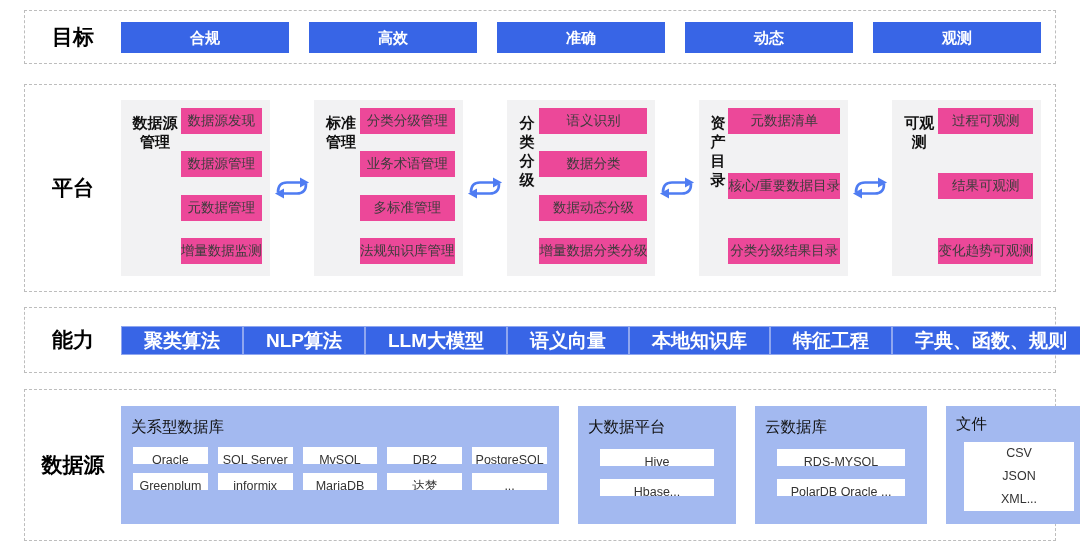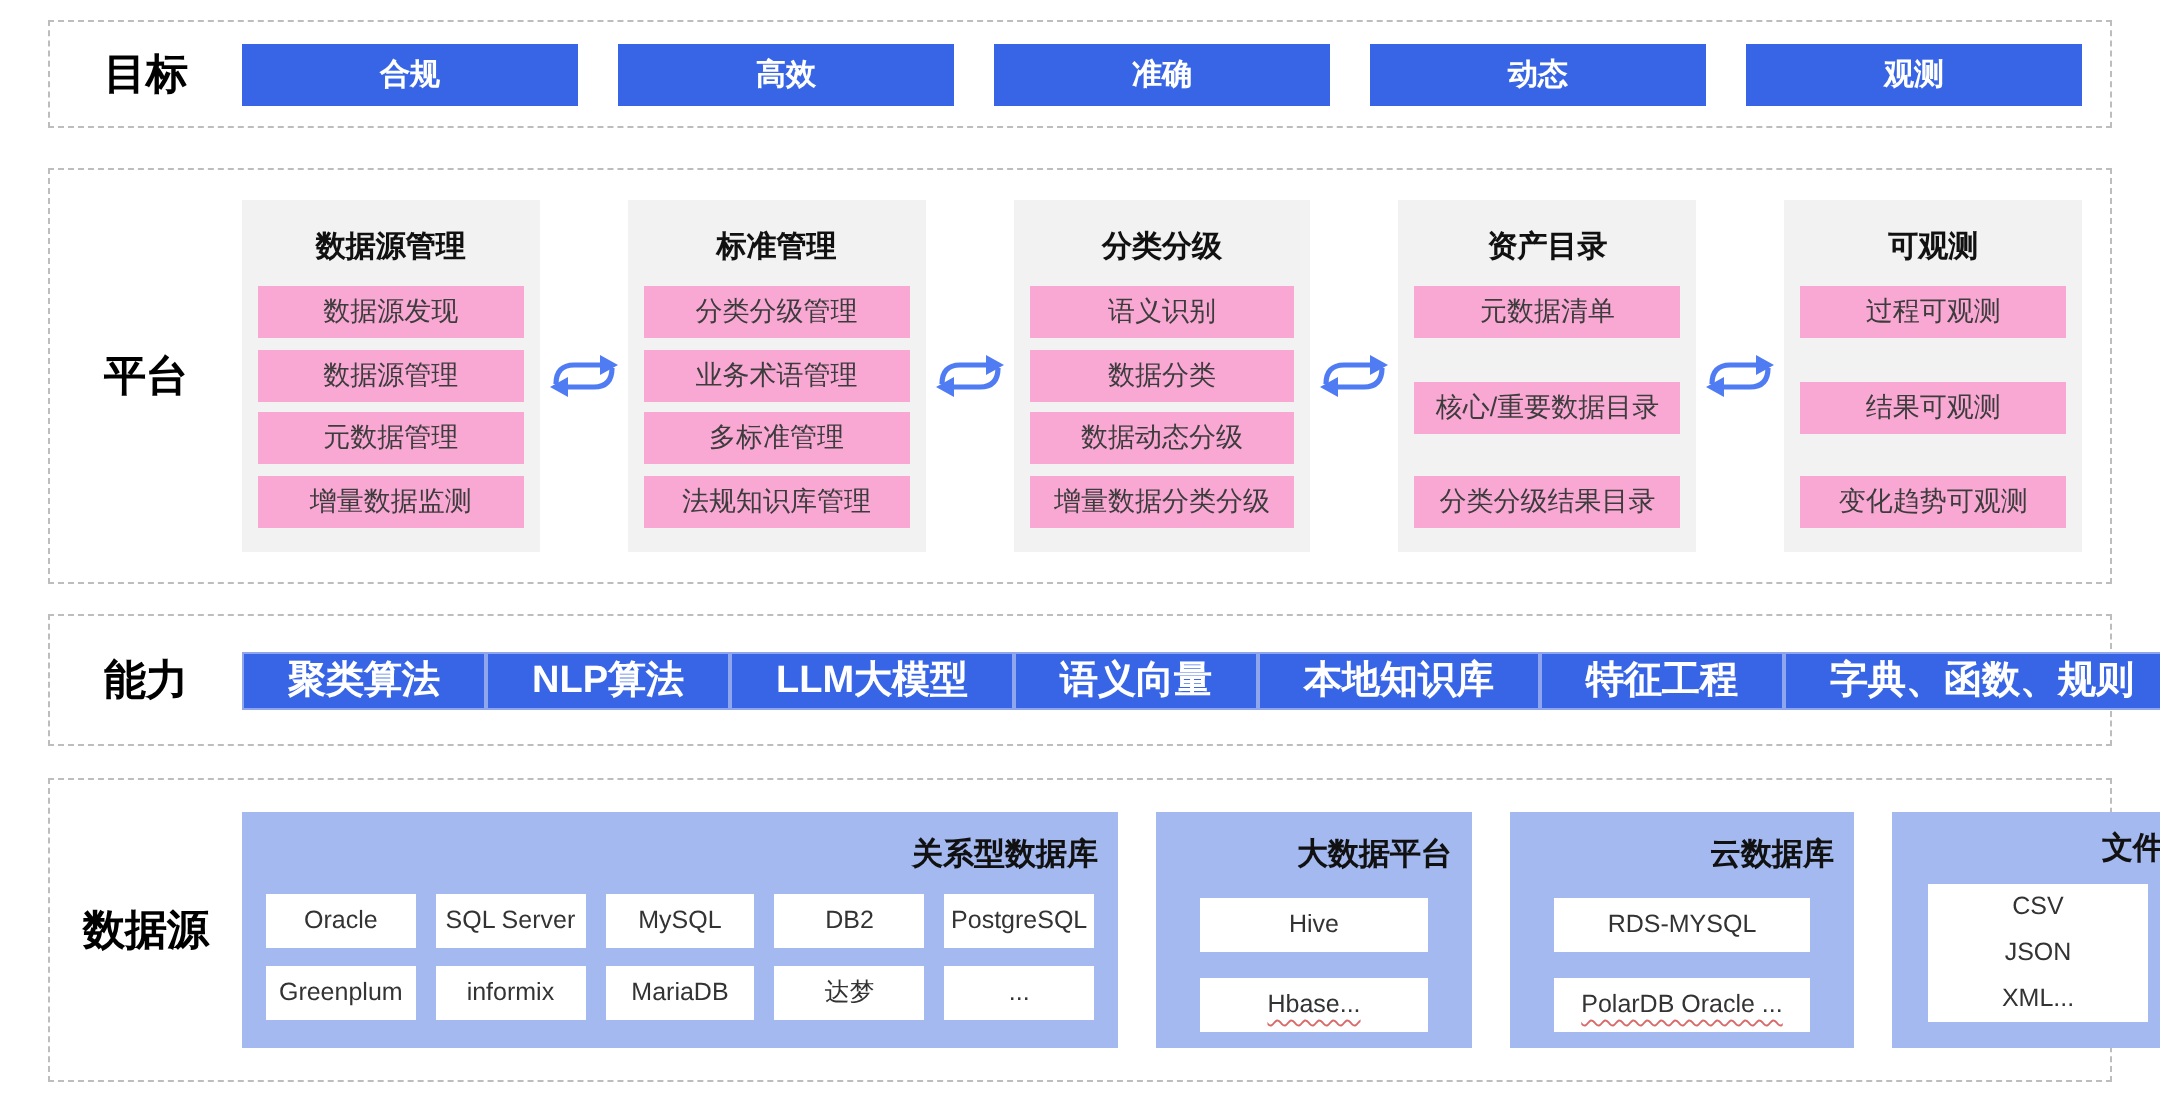--- a/index.html
+++ b/index.html
@@ -10,39 +10,39 @@
   #platform{height:208px;margin-bottom:15px;}
   #capabilities{height:66px;margin-bottom:16px;}
   #datasources{height:152px;}
   .band-label{width:96px;flex-shrink:0;text-align:center;font-weight:bold;font-size:21px;color:#000;}
   
   .goal-row{flex:1;display:flex;gap:20px;padding-right:14px;}
   .btn{background:#3865E6;color:#fff;font-weight:bold;text-align:center;font-size:15px;}
   .btn.goal{flex:1;height:31px;line-height:31px;}
   
   .platform-row{flex:1;display:flex;align-items:center;padding-right:14px;}
-  .pcol{flex:1;background:#F2F2F3;height:176px;box-sizing:border-box;padding:8px 8px 12px;display:flex;flex-direction:column;}
+  .pcol{flex:1;background:#F2F2F3;height:176px;box-sizing:border-box;padding:8px 8px 12px;display:flex;flex-direction:row;}
   .pcol-header{text-align:center;font-weight:bold;font-size:15px;color:#111;padding:6px 0 10px;}
   .pcol-items{flex:1;display:flex;flex-direction:column;justify-content:space-between;}
-  .pitem{height:26px;line-height:26px;background:#f9a8d4;text-align:center;font-size:13.5px;color:#3c3c3c;white-space:nowrap;overflow:hidden;}
+  .pitem{height:26px;line-height:26px;background:#ec4899;text-align:center;font-size:13.5px;color:#3c3c3c;white-space:nowrap;overflow:hidden;}
   .arrow{width:44px;flex-shrink:0;display:flex;justify-content:center;align-items:center;}
   
   .cap-row{flex:1;display:flex;justify-content:space-between;padding-right:14px;}
   .btn.cap{height:29px;line-height:27px;box-sizing:border-box;padding:0 22px;border:1px solid #8FA6EF;font-size:19px;white-space:nowrap;}
   
   .ds-row{flex:1;display:flex;gap:19px;padding-right:12px;height:118px;}
   .ds-group{background:#A3B9F0;box-sizing:border-box;padding:4px 10px 8px;display:flex;flex-direction:column;}
   .g-rel{width:438px;}
   .g-big{width:158px;}
   .g-cloud{width:172px;}
   .g-file{width:146px;}
-  .ds-header{text-align:right;font-weight:bold;font-size:15.5px;color:#111;padding:7px 0 9px;}
+  .ds-header{text-align:left;font-weight:normal;font-size:15.5px;color:#111;padding:7px 0 9px;}
   .g-file .ds-header{padding:4px 0 7px;}
   .rel-grid{display:grid;grid-template-columns:repeat(5,1fr);gap:9px 10px;padding:0 2px;}
-  .ds-item{background:#fff;height:27px;line-height:27px;text-align:center;font-size:12.5px;color:#333;white-space:nowrap;overflow:hidden;}
+  .ds-item{background:#fff;height:17px;line-height:27px;text-align:center;font-size:12.5px;color:#333;white-space:nowrap;overflow:hidden;}
   .stack{display:flex;flex-direction:column;gap:13px;padding:2px 12px;}
   .g-file .stack{gap:0;padding:0 8px;}
   .g-file .ds-item{height:23px;line-height:23px;}
   .squiggle{text-decoration:underline wavy #d96a6a 1px;text-underline-offset:3px;}
 </style>
 </head>
 <body>
 
 <div class="page">
 

